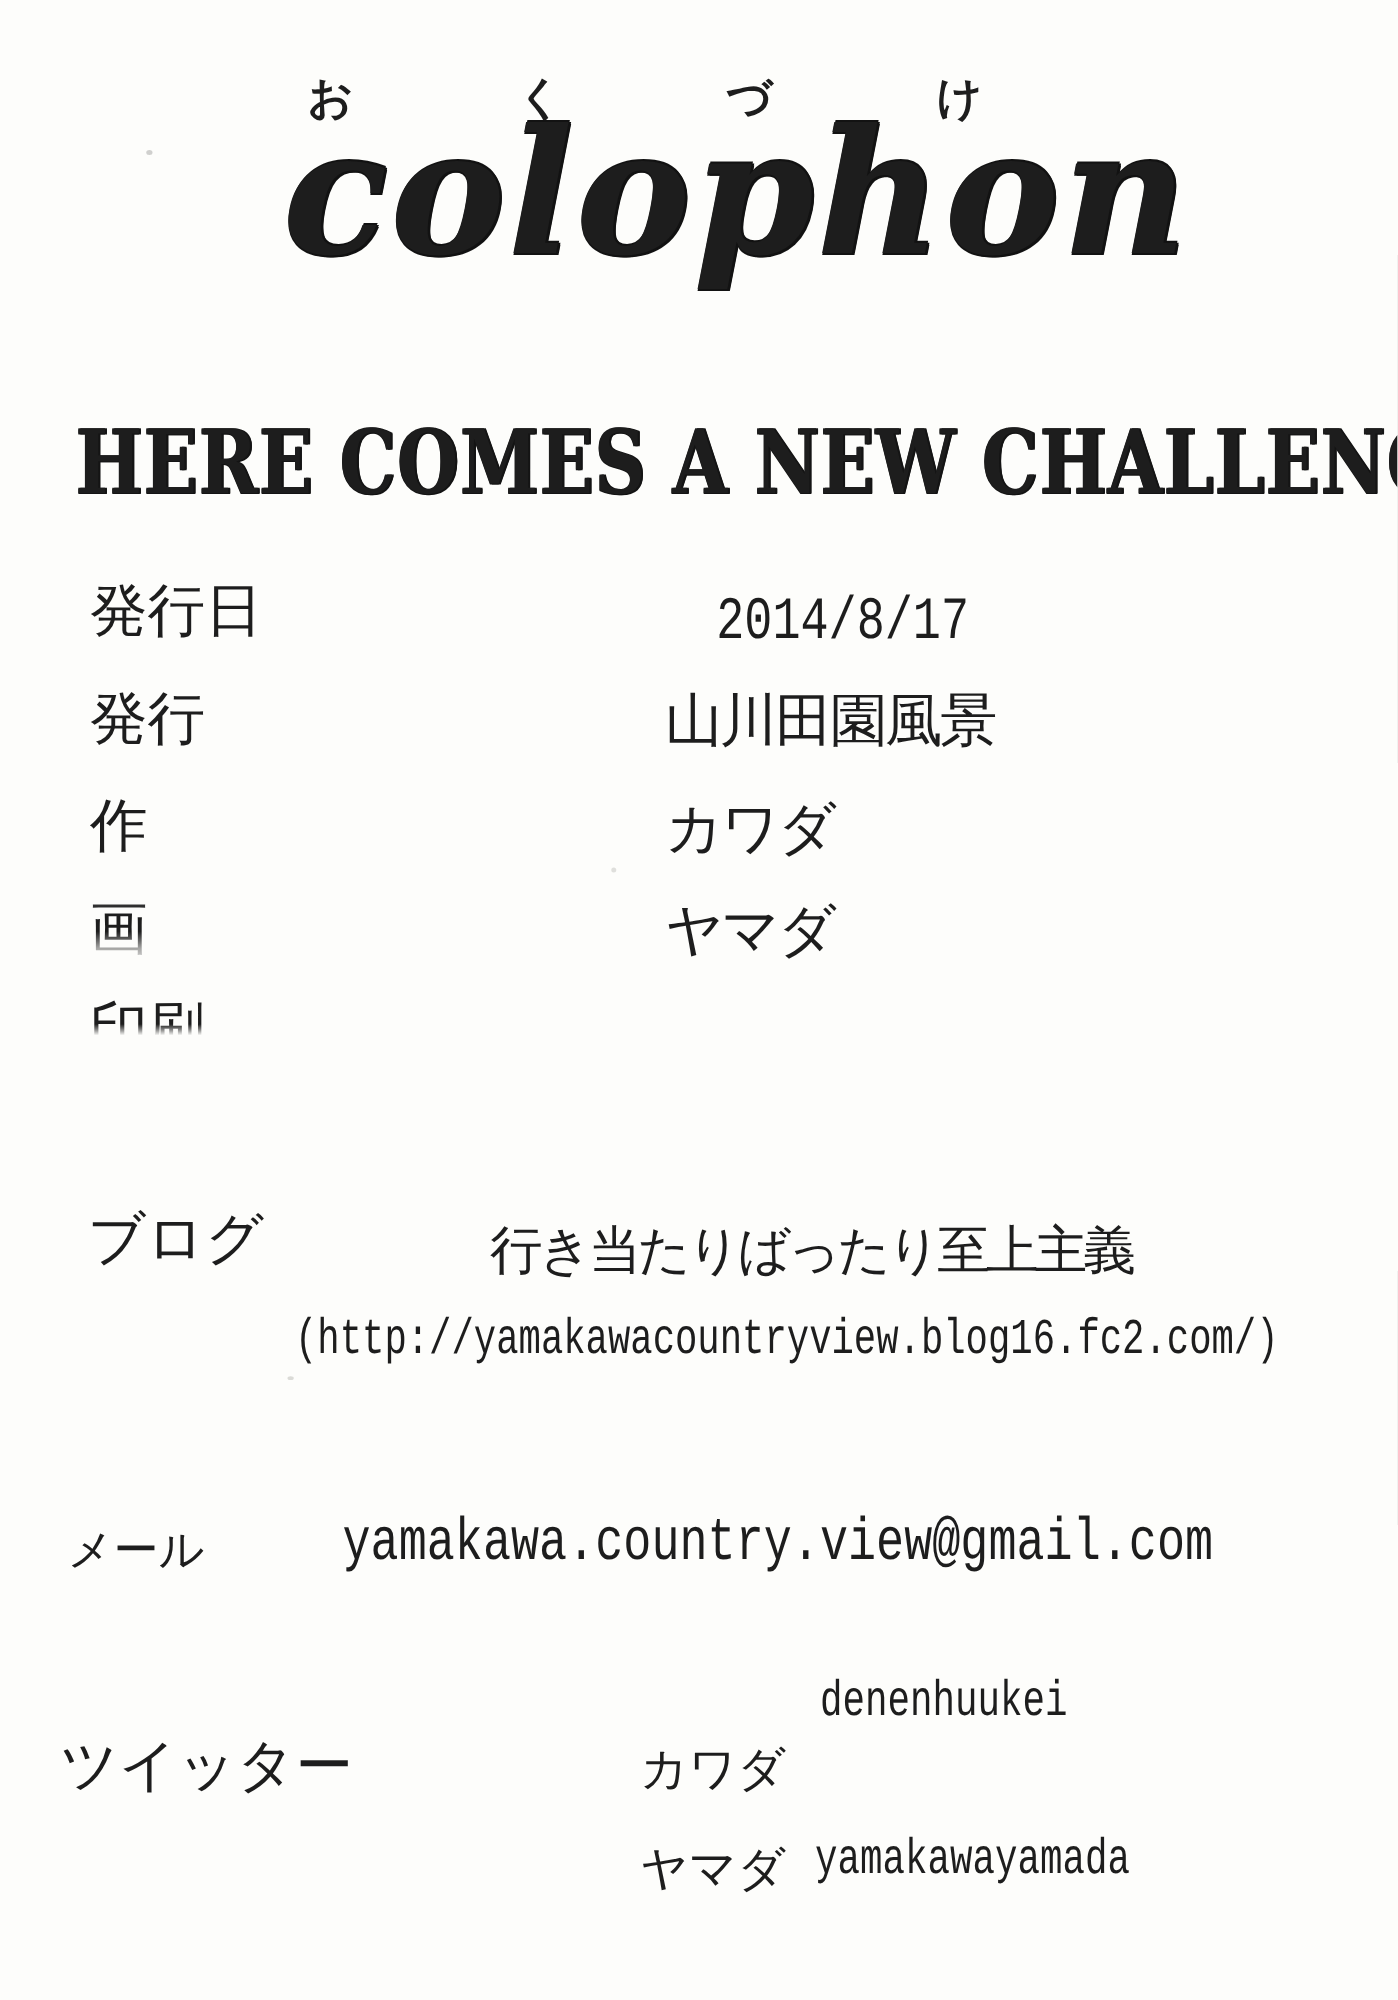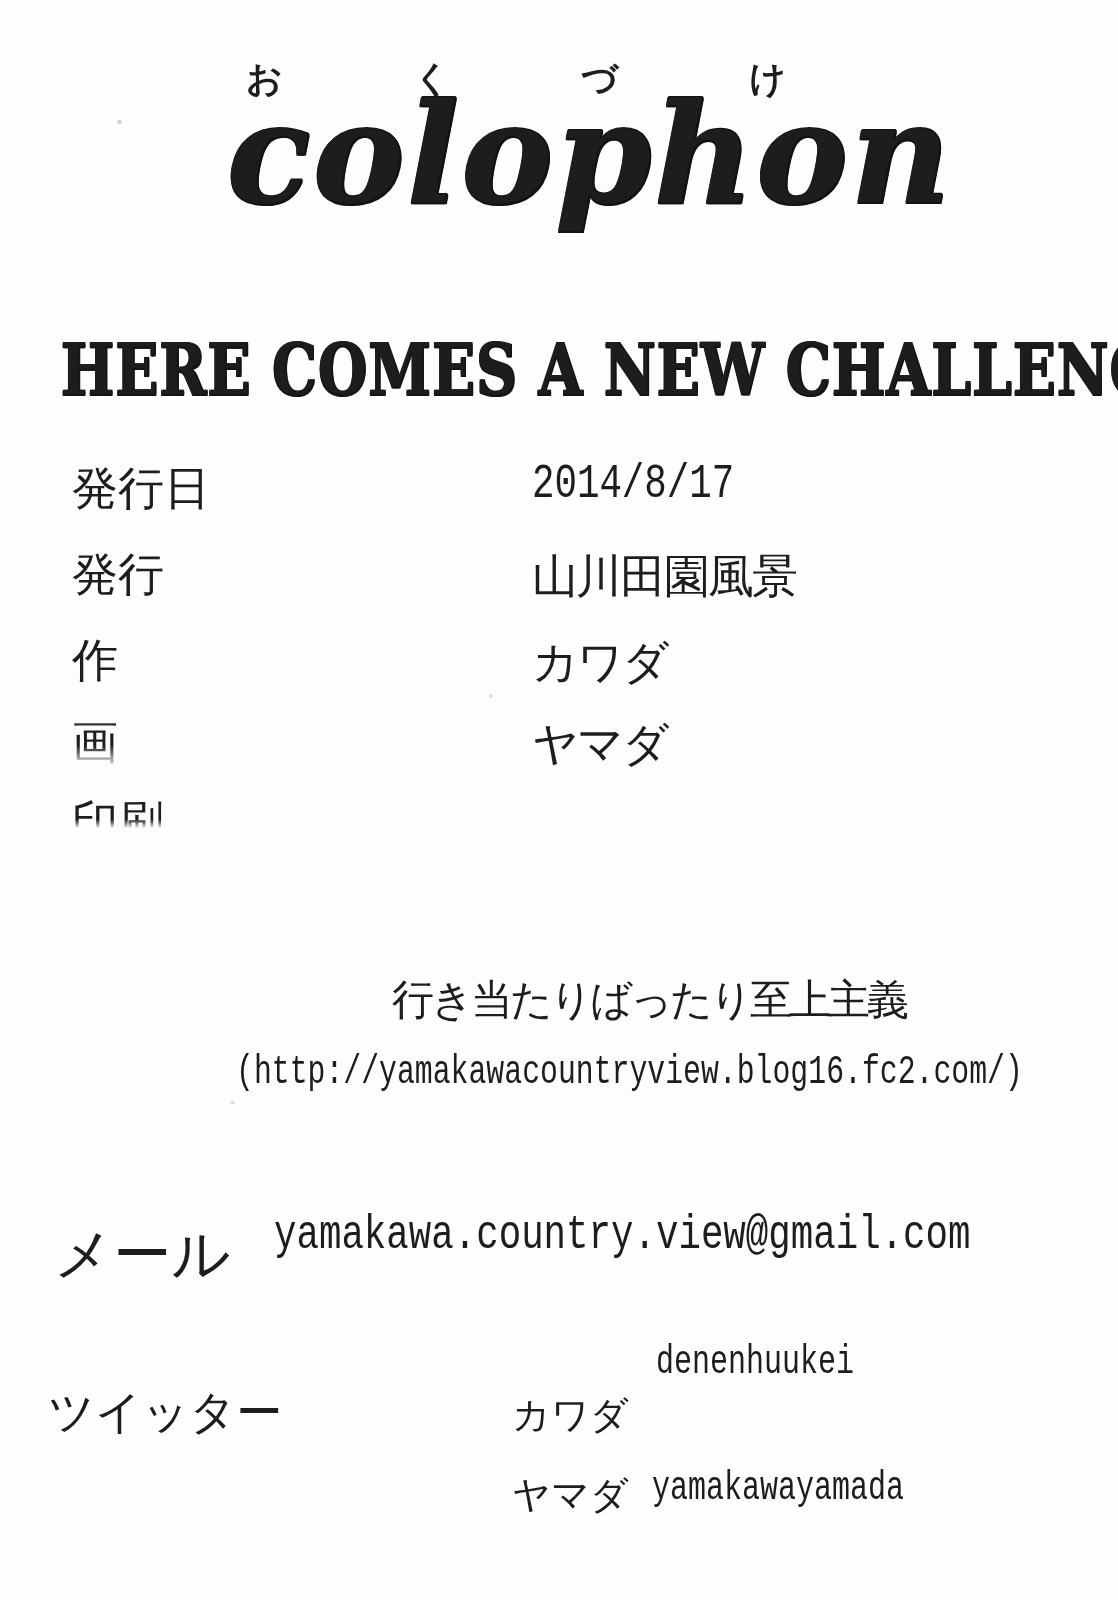--- a/index.html
+++ b/index.html
@@ -56,21 +56,21 @@
     mask-image:linear-gradient(180deg,rgba(0,0,0,.8) 0%,#000 28%,#000 55%,rgba(0,0,0,.4) 80%,rgba(0,0,0,.12) 100%);
   }
   .glyph-cut{
     -webkit-mask-image:linear-gradient(180deg,#000 0%,#000 44%,rgba(0,0,0,.55) 52%,transparent 61%);
     mask-image:linear-gradient(180deg,#000 0%,#000 44%,rgba(0,0,0,.55) 52%,transparent 61%);
   }
   
   .blog-label{position:absolute;left:70px;top:960px;font-size:46px;white-space:nowrap;}
   .blog-name{position:absolute;left:392px;top:972px;font-size:42px;letter-spacing:-3px;white-space:nowrap;}
   .blog-url{position:absolute;left:236px;top:1050px;}
-  .mail-label{position:absolute;left:54px;top:1216px;font-size:58px;white-space:nowrap;}
+  .mail-label{position:absolute;left:54px;top:1216px;font-size:36px;white-space:nowrap;}
   .mail-address{position:absolute;left:274px;top:1208px;}
   .tw-label{position:absolute;left:48px;top:1382px;font-size:46px;white-space:nowrap;}
   .tw-name1{position:absolute;left:512px;top:1390px;font-size:38px;white-space:nowrap;}
   .tw-handle1{position:absolute;left:656px;top:1340px;}
   .tw-name2{position:absolute;left:512px;top:1470px;font-size:38px;white-space:nowrap;}
   .tw-handle2{position:absolute;left:652px;top:1466px;}
   
   .speck{position:absolute;border-radius:50%;background:#9a9a96;opacity:.45;}
   .s1{width:5px;height:4px;left:117px;top:120px;}
   .s2{width:4px;height:4px;left:489px;top:694px;opacity:.3;}
@@ -85,33 +85,34 @@
     <span>お</span>
     <span>く</span>
     <span>づ</span>
     <span>け</span>
   </div>
 
   <div class="main-title">colophon</div>
   <div class="subtitle">HERE COMES A NEW CHALLENGER</div>
 
   <div class="row-label jp" style="top:462px;">発行日</div>
-  <div class="row-value" style="top:455px;"><span class="mono mono-lg">2014/8/17</span></div>
+  <div class="row-value" style="top:468px;margin-left:41px;"><span class="mono mono-lg">2014/8/17</span></div>
 
   <div class="row-label jp" style="top:548px;">発行</div>
   <div class="row-value jp" style="top:550px;text-align:center;">山川田園風景</div>
 
   <div class="row-label jp" style="top:634px;">作</div>
   <div class="row-value jp" style="top:636px;">カワダ</div>
 
   <div class="row-label jp glyph-faded" style="top:716px;">画</div>
   <div class="row-value jp" style="top:718px;">ヤマダ</div>
 
   <div class="row-label jp glyph-cut" style="top:796px;text-decoration:underline;">印刷</div>
 
+  <div class="blog-label jp">ブログ</div>
   <div class="blog-name jp">行き当たりばったり至上主義</div>
   <div class="blog-url"><span class="mono mono-md">(http://yamakawacountryview.blog16.fc2.com/)</span></div>
 
   <div class="mail-label jp">メール</div>
   <div class="mail-address"><span class="mono mono-lg">yamakawa.country.view@gmail.com</span></div>
 
   <div class="tw-label jp">ツイッター</div>
   <div class="tw-name1 jp">カワダ</div>
   <div class="tw-handle1"><span class="mono mono-sm">denenhuukei</span></div>
   <div class="tw-name2 jp">ヤマダ</div>

